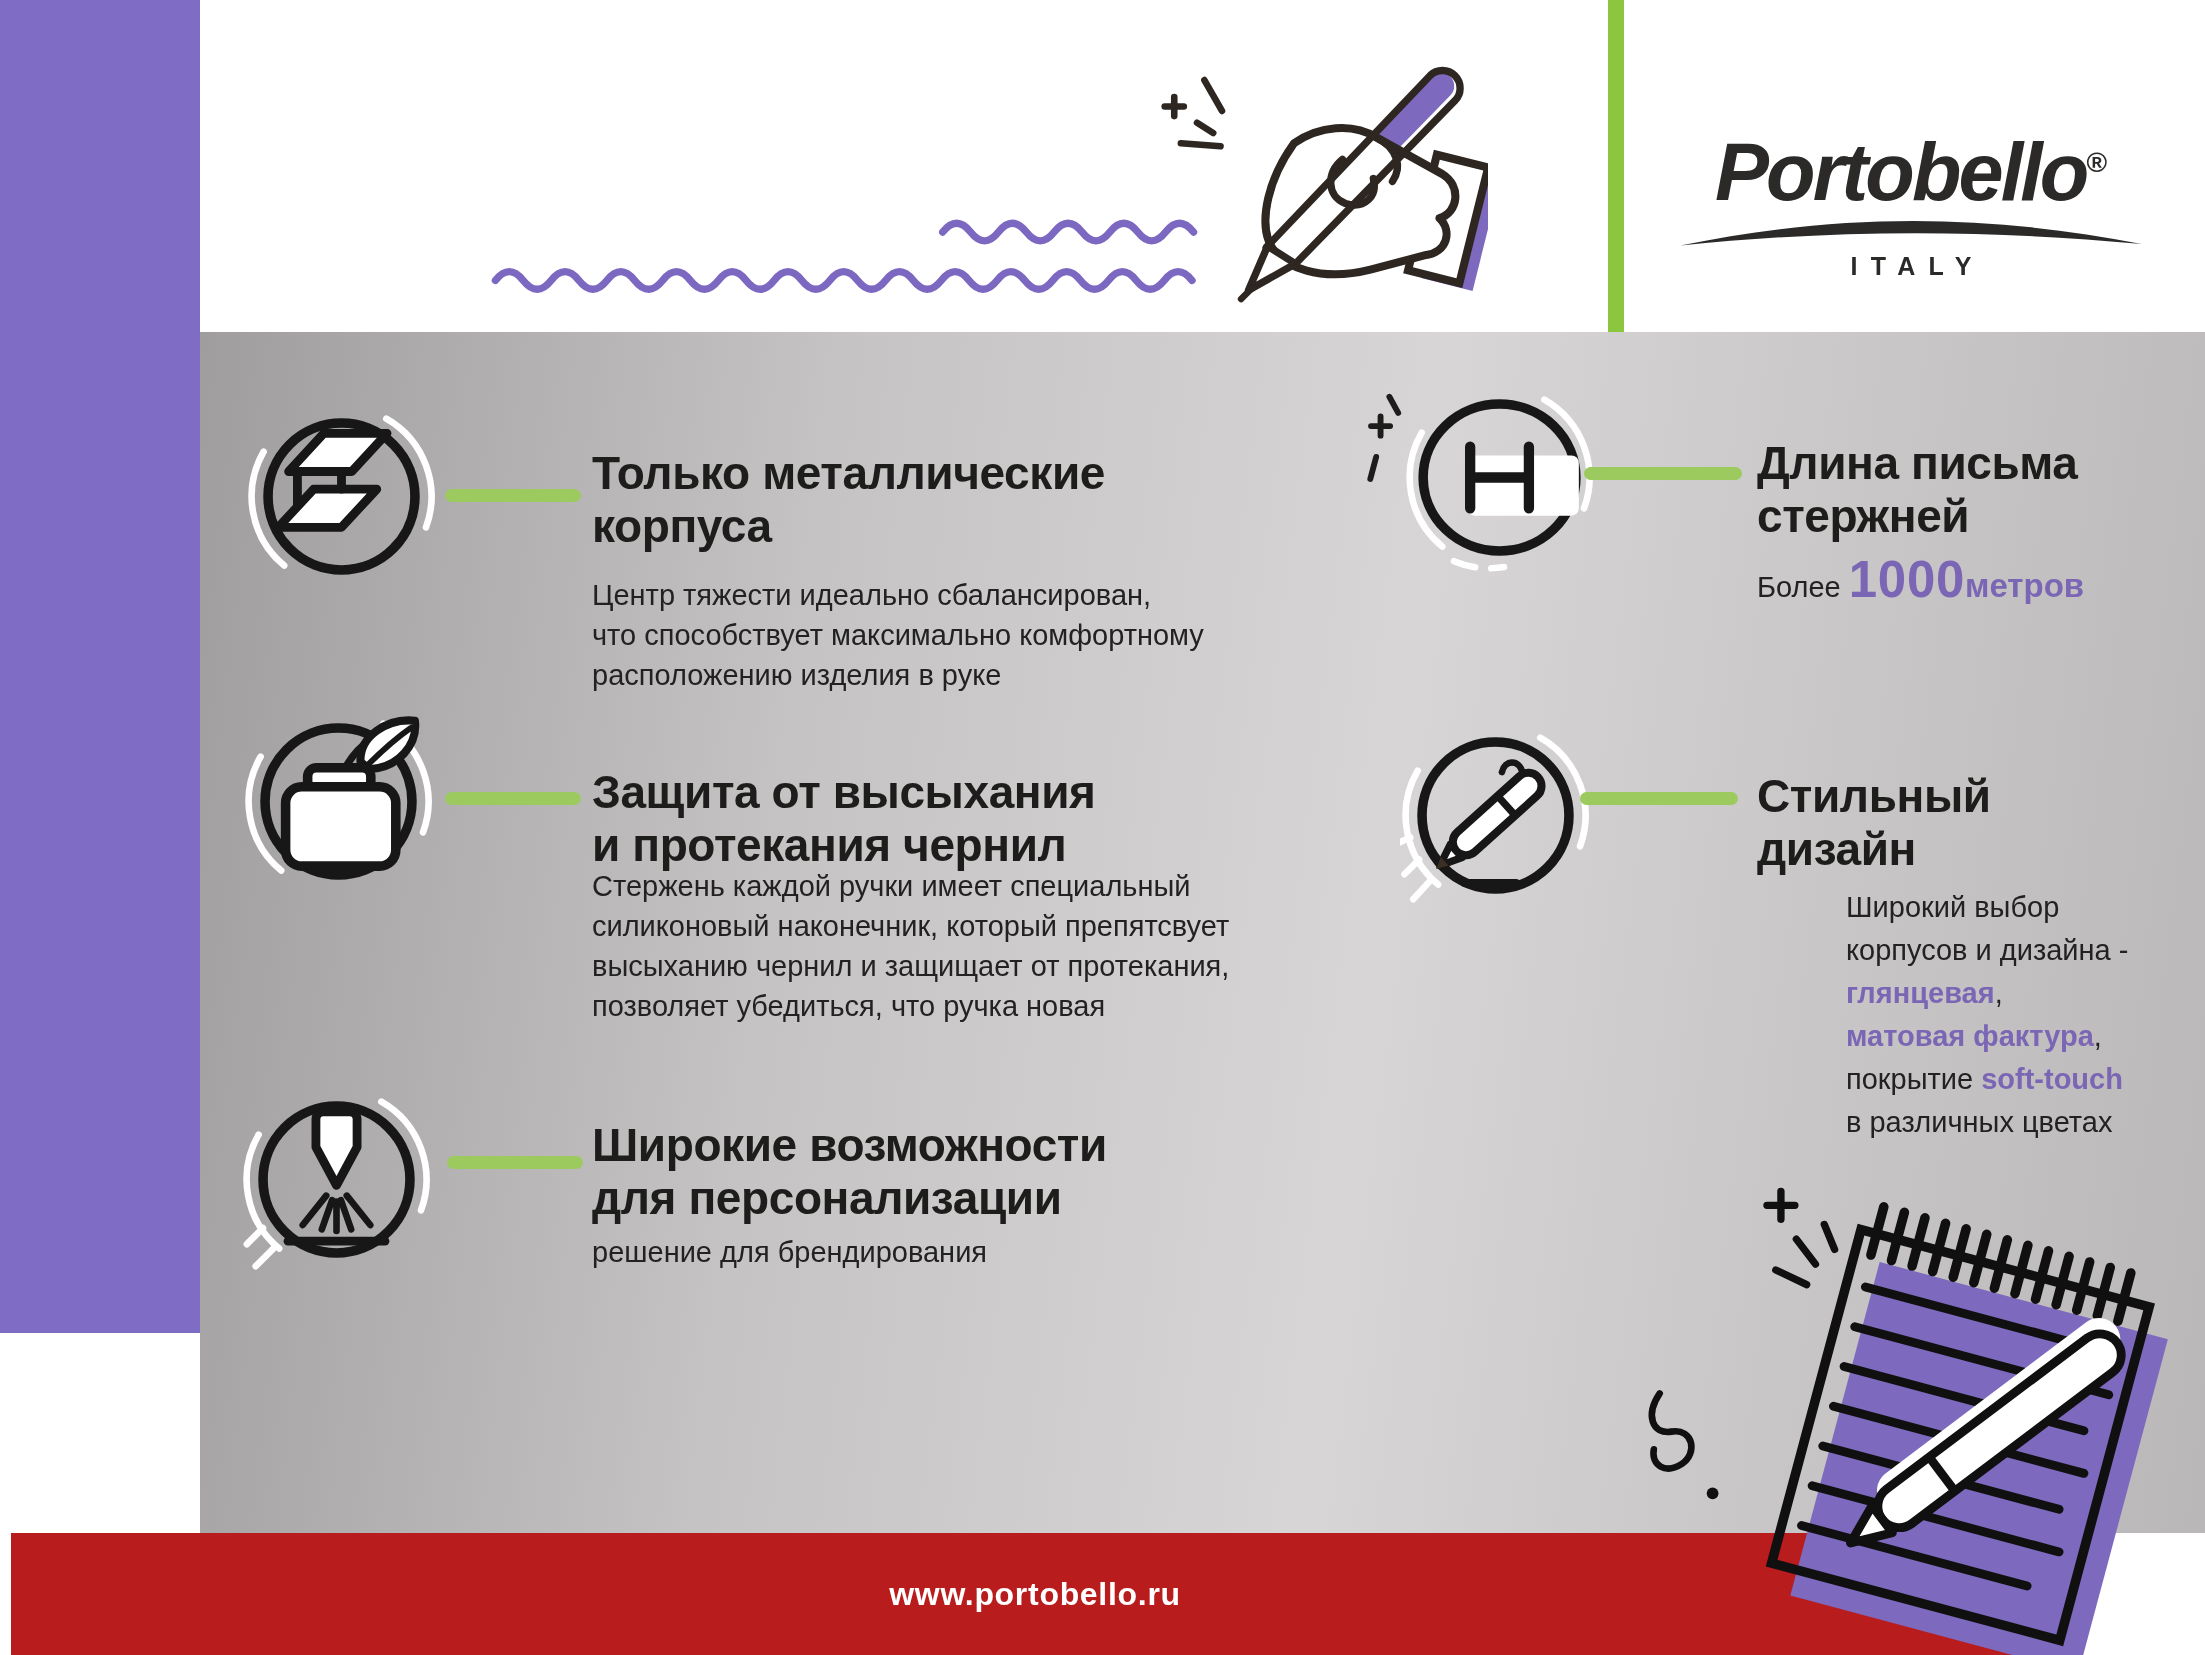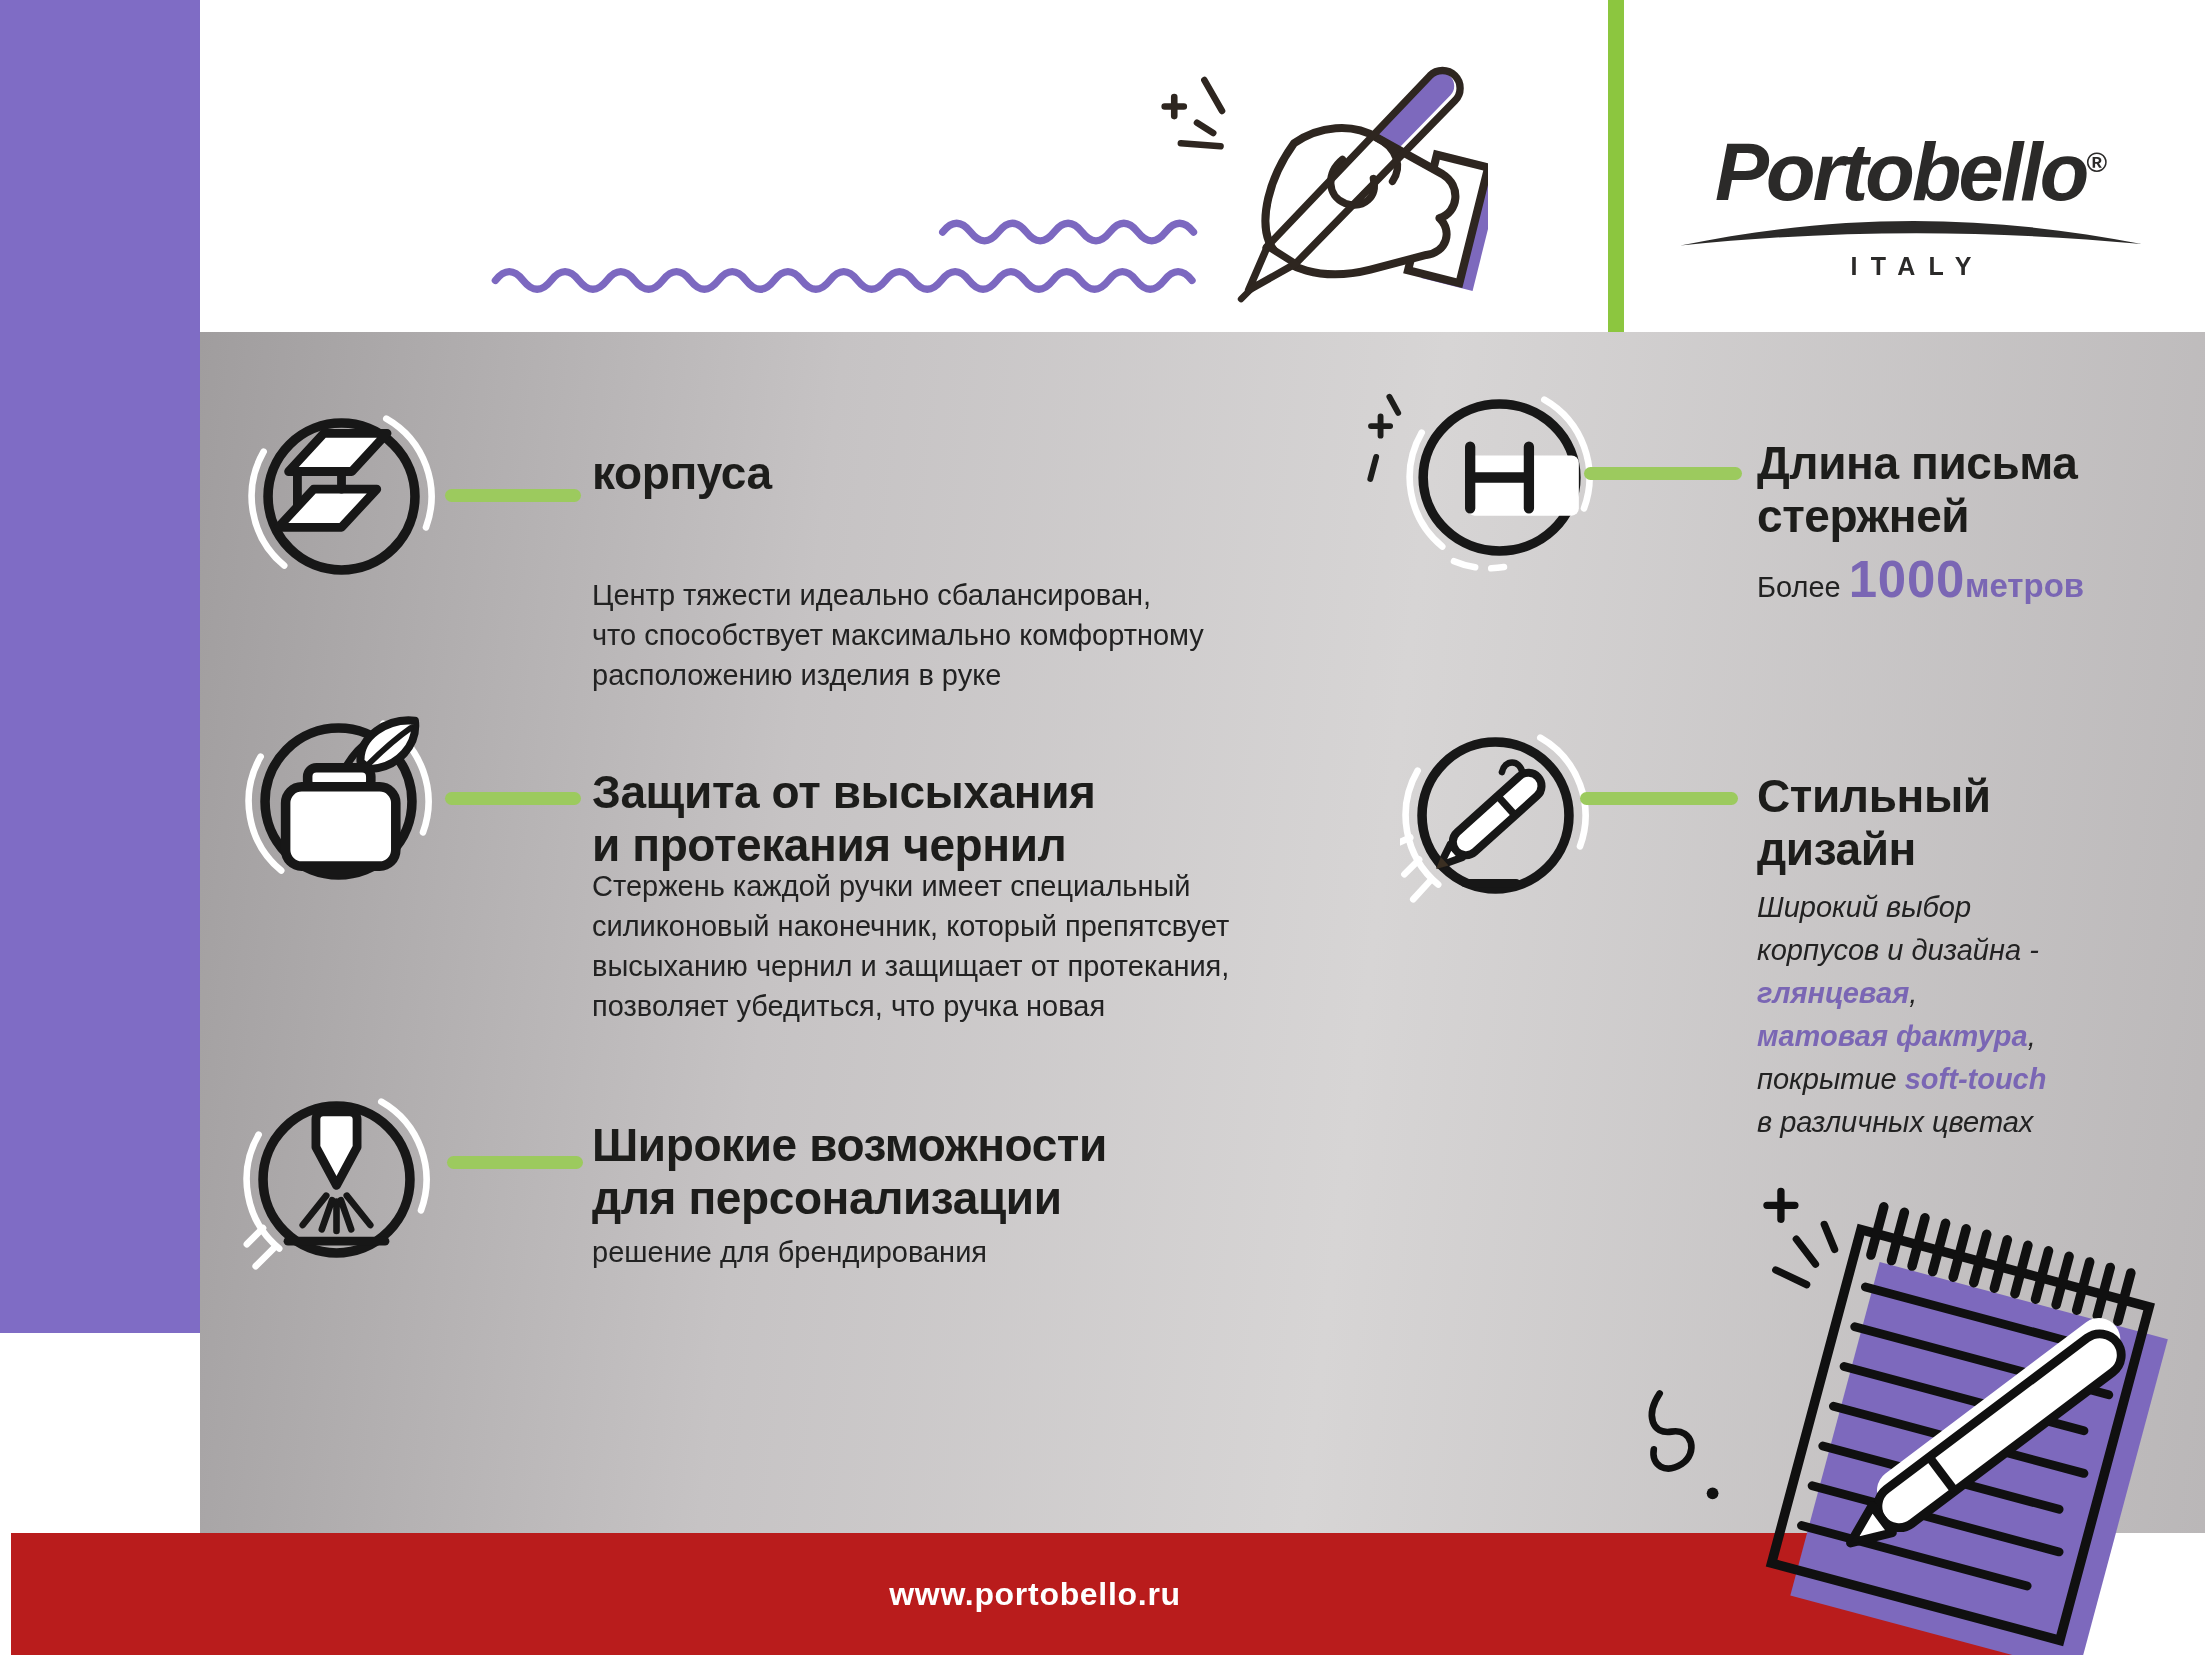--- a/index.html
+++ b/index.html
@@ -95,20 +95,21 @@
   <svg class="icon-box" style="left:246px;top:401px;" width="191" height="191" viewBox="0 0 260 260">
     <path d="M191,24 A122,122 0 0 1 245,172" fill="none" stroke="#ffffff" stroke-width="9" stroke-linecap="round"></path>
     <path d="M24,69 A122,122 0 0 0 52,224" fill="none" stroke="#ffffff" stroke-width="9" stroke-linecap="round"></path>
     <circle cx="130" cy="130" r="100" fill="none" stroke="#171717" stroke-width="13"></circle>
     <path d="M58,96 L106,44 L192,44 L144,96 Z" fill="#ffffff" stroke="#171717" stroke-width="12" stroke-linejoin="round"></path>
     <path d="M44,172 L92,120 L178,120 L130,172 Z" fill="#ffffff" stroke="#171717" stroke-width="12" stroke-linejoin="round"></path>
     <path d="M70,96 V142 M130,96 V120" stroke="#171717" stroke-width="12" stroke-linecap="round"></path>
   </svg>
   <div class="dash" style="left:445px;top:489px;width:136px;"></div>
   <div class="feature-title" style="left:592px;top:447px;">
+      <div class="tl"><span class="seg-normal">Только металлические</span></div>
       <div class="tl"><span class="seg-normal">корпуса</span></div>
     </div>
   <div class="feature-body" style="left:592px;top:575px;">
       <div class="tl"><span class="seg-normal">Центр тяжести идеально сбалансирован,</span></div>
       <div class="tl"><span class="seg-normal">что способствует максимально комфортному</span></div>
       <div class="tl"><span class="seg-normal">расположению изделия в руке</span></div>
     </div>
 
   <svg class="icon-box" style="left:243px;top:706px;" width="191" height="191" viewBox="0 0 260 260">
     <path d="M191,24 A122,122 0 0 1 245,172" fill="none" stroke="#ffffff" stroke-width="9" stroke-linecap="round"></path>
@@ -184,21 +185,21 @@
       <path d="M196,112 C206,94 190,82 176,92" fill="none" stroke="#171717" stroke-width="9" stroke-linecap="round"></path>
       <path d="M34,127 L28,130 L34,133 Z" fill="#3A2F22" stroke="#3A2F22" stroke-width="6"></path>
     </g>
     <path d="M88,222 H158" stroke="#171717" stroke-width="11" stroke-linecap="round"></path>
   </svg>
   <div class="dash" style="left:1580px;top:792px;width:158px;"></div>
   <div class="feature-title" style="left:1757px;top:770px;">
       <div class="tl"><span class="seg-normal">Стильный</span></div>
       <div class="tl"><span class="seg-normal">дизайн</span></div>
     </div>
-  <div class="feature-body wide-lines" style="left:1757px;top:886px;font-style:italic;">
+  <div class="feature-body wide-lines" style="left:1846px;top:886px;">
       <div class="tl"><span class="seg-normal">Широкий выбор</span></div>
       <div class="tl"><span class="seg-normal">корпусов и дизайна -</span></div>
       <div class="tl"><span class="seg-accent">глянцевая</span><span class="seg-normal">,</span></div>
       <div class="tl"><span class="seg-accent">матовая фактура</span><span class="seg-normal">,</span></div>
       <div class="tl"><span class="seg-normal">покрытие </span><span class="seg-accent">soft-touch</span></div>
       <div class="tl"><span class="seg-normal">в различных цветах</span></div>
     </div>
 
   <svg class="notebook-illo" width="566" height="482" viewBox="0 0 770 656">
     <g stroke="#101010" stroke-width="10" stroke-linecap="round" fill="none">

